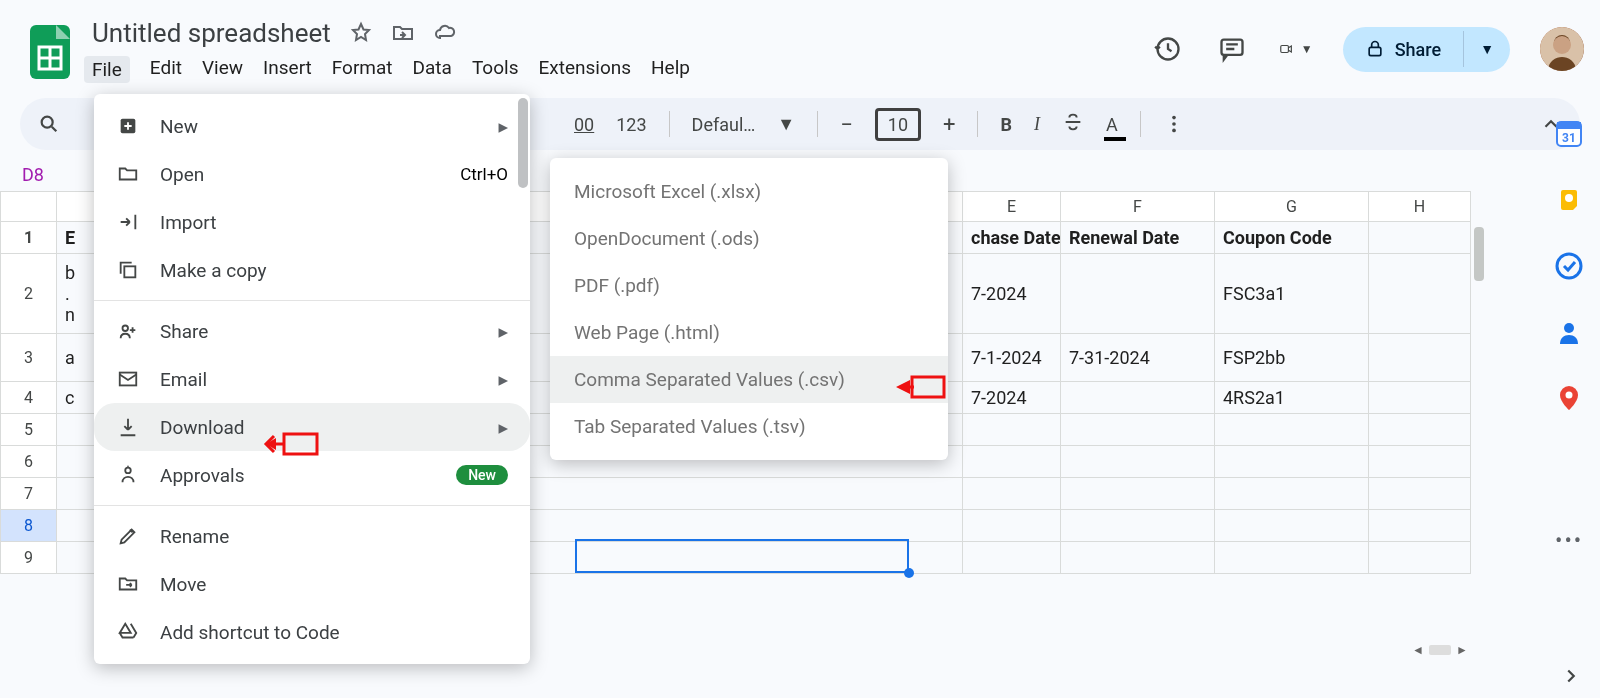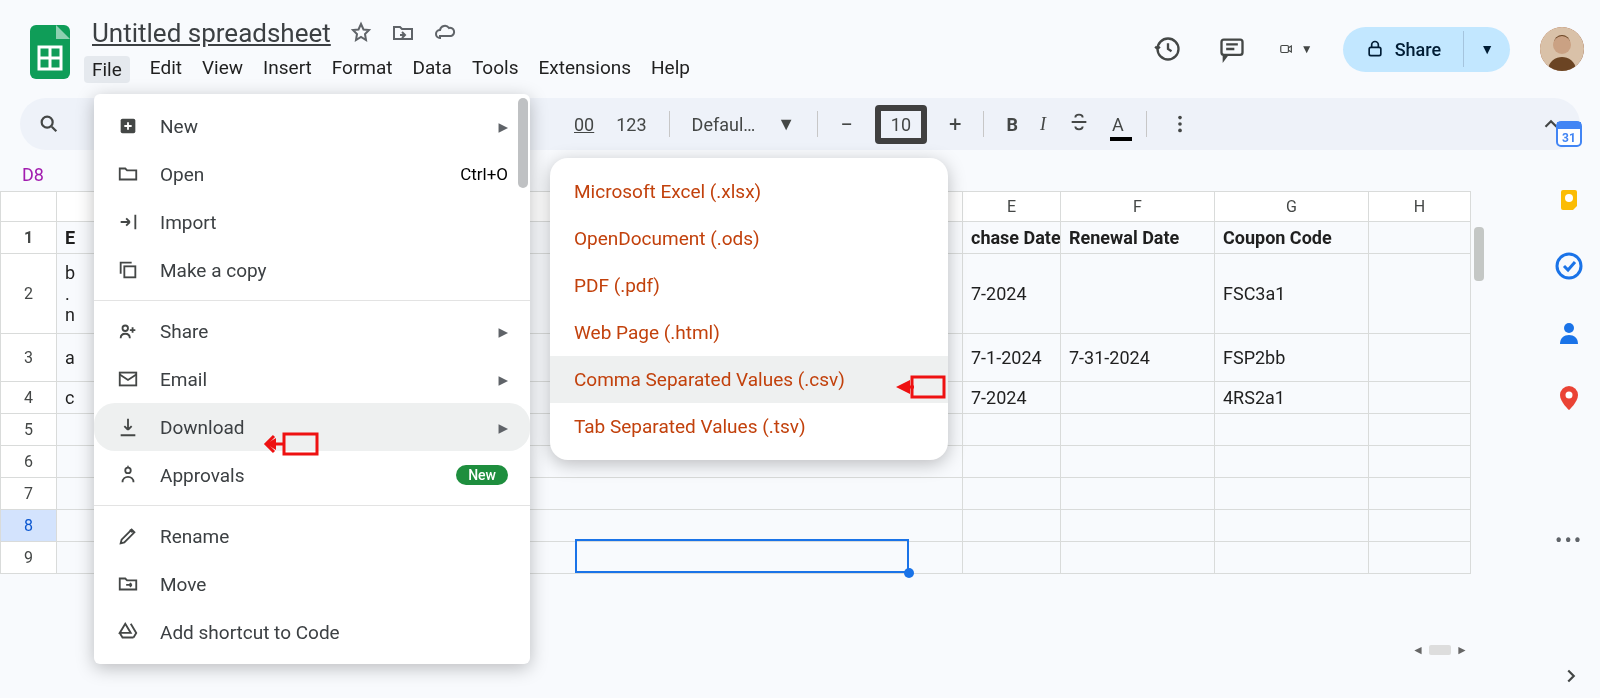--- a/index.html
+++ b/index.html
@@ -21,21 +21,21 @@
     padding: 8px 16px 0 28px;
     height: 90px;
   }
   .logo-sheets {
     width: 44px; height: 58px;
     margin-right: 20px; margin-top: 6px;
     display: flex; align-items: center; justify-content: center;
   }
   .doc-area { flex: 0 0 auto; }
   .doc-title-row { display: flex; align-items: center; gap: 18px; }
-  .doc-title { font-size: 26px; color: #3c4043; padding: 2px 0; text-decoration: underline; }
+  .doc-title { font-size: 26px; color: #3c4043; padding: 2px 0; }
   .hdr-icon { width: 24px; height: 24px; color: #5f6368; display:flex; align-items:center; justify-content:center; }
   .menubar { display: flex; gap: 20px; margin-top: 6px; font-size: 19px; color: #1f1f1f; }
   .menubar div { cursor: pointer; }
   .menubar .active { background: #e5e9ee; border-radius: 4px; padding: 2px 8px; margin-left:-8px; }
 
   .header-right { margin-left: auto; display:flex; align-items:center; gap: 30px; }
   .hbtn { width: 34px; height: 34px; display:flex; align-items:center; justify-content:center; color:#444746; }
   .share-group { display:flex; align-items:center; background:#c2e7ff; border-radius: 40px; overflow:hidden; }
   .share-main { display:flex; align-items:center; gap:10px; padding: 12px 22px; font-size:18px; font-weight:500; color:#001d35; }
   .share-drop { padding: 10px 16px; border-left: 1px solid rgba(0,0,30,.15); color:#001d35; }
@@ -49,21 +49,21 @@
     border-radius: 36px;
     height: 52px;
     display:flex;
     align-items:center;
     padding: 0 18px;
     gap: 22px;
     color:#444746;
     font-size: 18px;
   }
   .toolbar .sep { width:0; height:26px; border-left:1px solid #c7c7c7; }
-  .font-size-box { border:6px solid #404040; border-radius:4px; padding:3px 10px; }
+  .font-size-box { border:3px solid #404040; border-radius:4px; padding:3px 10px; }
   .toolbar .ic { width:22px; height:22px; display:flex; align-items:center; justify-content:center; }
   .collapse-up { margin-left:auto; }
 
   
   .namebox-row { display:flex; align-items:center; padding: 6px 0 6px 22px; gap: 12px; }
   .namebox { font-size: 18px; color:#a21caf; width: 60px; }
 
   
   .grid-wrap { position:relative; margin-left:0; }
   table.sheet { border-collapse: collapse; width: 1470px; table-layout: fixed; }
@@ -109,26 +109,26 @@
   .dropdown .ic { width:24px; height:24px; display:flex; align-items:center; justify-content:center; color:#444746; }
   .new-badge { margin-left:auto; background:#1e8e3e; color:#fff; font-size:14px; border-radius:12px; padding:2px 12px; font-weight:500; }
   .dropdown-scrollbar { position:absolute; right:2px; top:4px; width:10px; height:90px; background:#bfc1c3; border-radius:5px; }
 
   
   .submenu {
     position:absolute;
     left:550px; top:158px;
     width:398px;
     background:#fff;
-    border-radius:18px;
+    border-radius:6px;
     box-shadow: 0 4px 18px rgba(0,0,0,.25);
     padding: 10px 0;
     z-index:60;
     font-size: 19px;
-    color:#c2410c;
+    color:#737373;
   }
   .submenu .sitem { padding: 12px 24px; }
   .submenu .sitem.hover { background:#eef0f0; }
 
   
   .arrow {
     position:absolute; z-index:100; pointer-events:none;
   }
 
   

